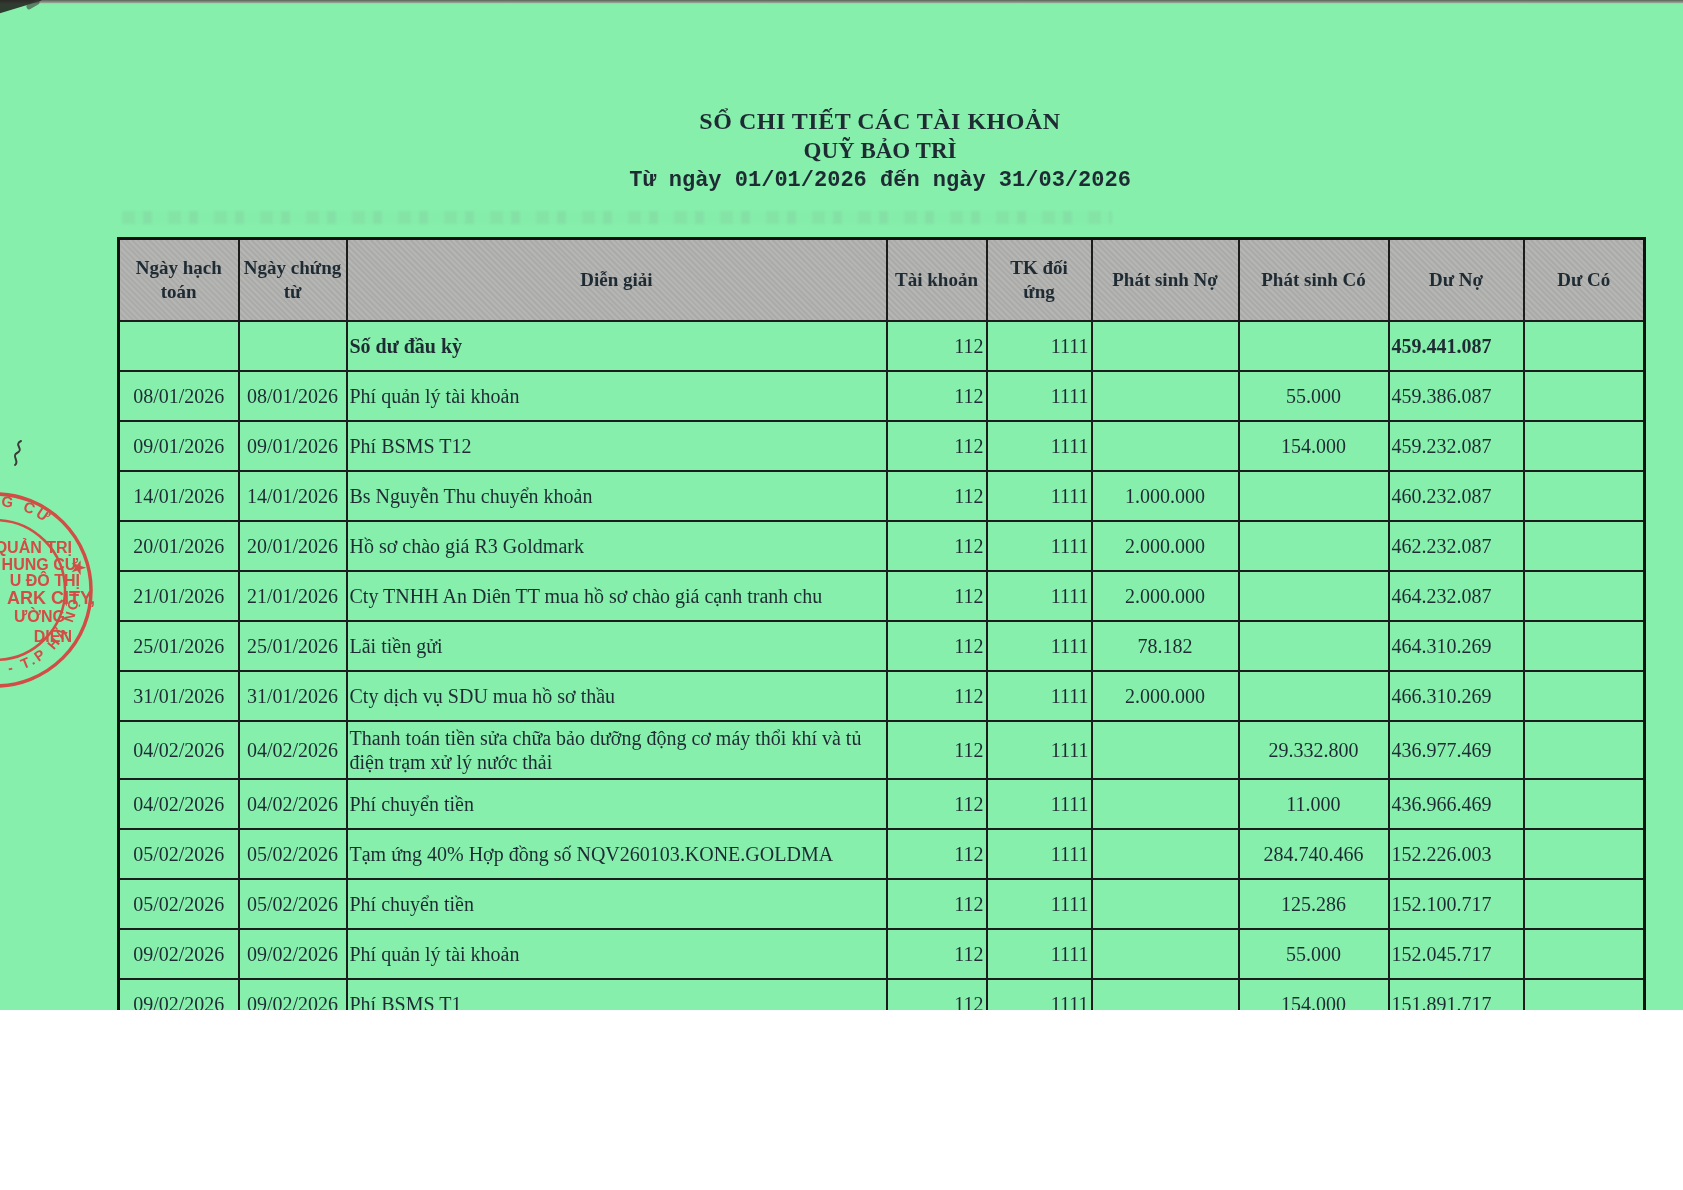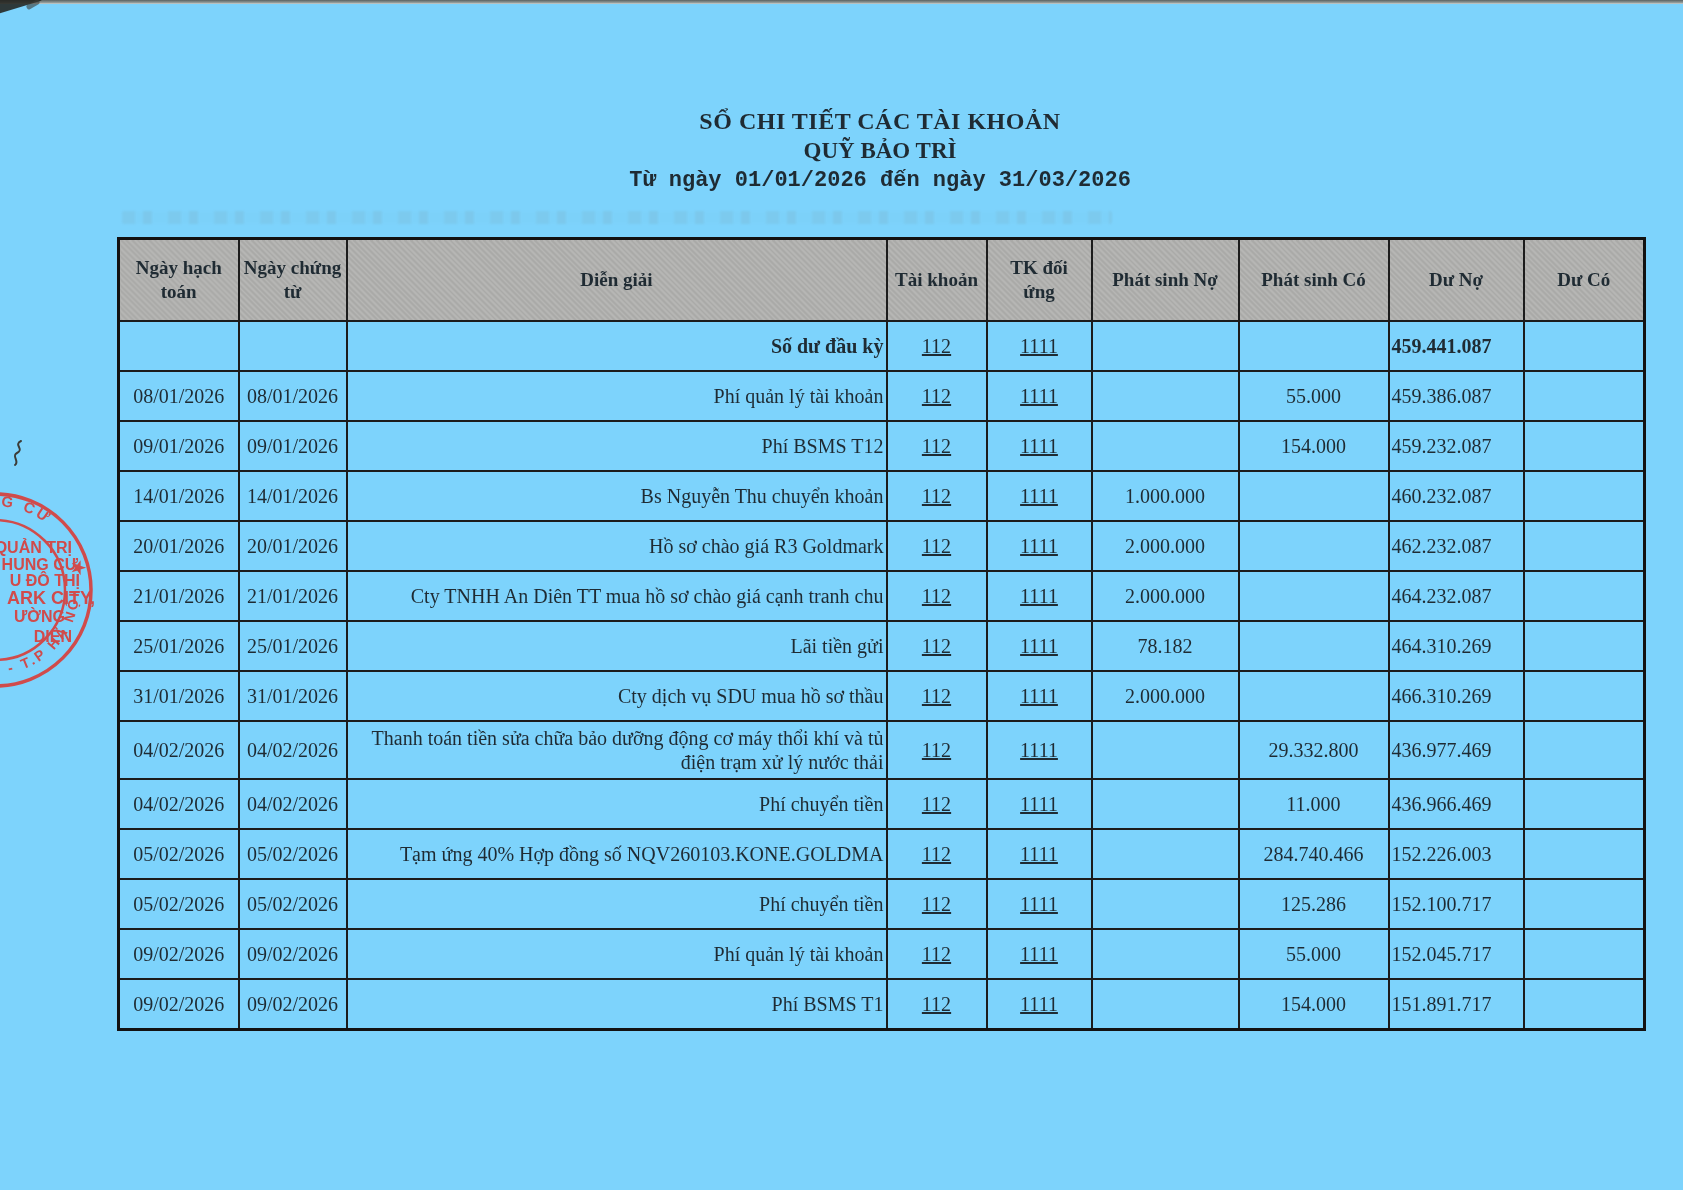--- a/index.html
+++ b/index.html
@@ -1,19 +1,19 @@
 <!DOCTYPE html>
 <html><head>
 <meta charset="utf-8">
 <style>
   html,body{margin:0;padding:0;}
   body{width:1683px;height:1190px;background:#ffffff;overflow:hidden;}
   .paper{
-    position:relative;width:1683px;height:1190px;overflow:hidden;
-    background:#7dd3fc;
+    position:relative;width:1683px;height:1010px;overflow:hidden;
+    background:#86efac;
     font-family:"Liberation Serif", serif;
     color:#1f2b33;
   }
   
   .scan-edge-top{position:absolute;left:0;top:0;width:1683px;height:4px;
     background:linear-gradient(180deg,#55554f 0%,#9a9a94 70%,#d8d8d2 100%);opacity:.9;}
   .scan-corner{position:absolute;left:-10px;top:-7px;width:52px;height:15px;background:#23231f;
     transform:rotate(-17deg);border-radius:3px;opacity:.88;}
   .scan-corner2{position:absolute;left:26px;top:2px;width:14px;height:5px;background:#3a3a35;
     transform:rotate(-30deg);border-radius:2px;opacity:.6;}
@@ -39,23 +39,23 @@
   table.ledger th{
     background:#b3b3b1;
     background-image:repeating-linear-gradient(45deg, rgba(90,90,88,.10) 0 2px, rgba(210,210,206,.10) 2px 4px);
     font-size:19px;font-weight:bold;text-align:center;height:64px;padding:0 4px;line-height:1.25;
   }
   table.ledger th:nth-child(4){padding:0 0;}
   table.ledger th:nth-child(5){padding:8px 13px;}
   table.ledger td{font-size:20px;height:48px;overflow:hidden;padding:0 2px;vertical-align:middle;}
   tr.tall td{height:56px;}
   td:nth-child(1),td:nth-child(2){text-align:center;}
-  td:nth-child(3){padding:0 2px 0 6px;line-height:1.22;text-align:right;}
+  td:nth-child(3){padding:0 2px 0 6px;line-height:1.22;}
   tr.clip td:nth-child(3){white-space:nowrap;font-family:Liberation Serif, serif;}
-  td:nth-child(4),td:nth-child(5){text-align:center;padding-left:7px;text-decoration:underline;}
+  td:nth-child(4),td:nth-child(5){text-align:right;padding-left:7px;}
   td:nth-child(6),td:nth-child(7){text-align:center;padding-right:3px;}
   td:nth-child(8){text-align:left;padding-right:12px;}
   tr.bold td:nth-child(3), tr.bold td:nth-child(8){font-weight:bold;}
   
   .stamp{position:absolute;left:-105px;top:440px;opacity:.92;}
   .stamp text{fill:#d8403d;font-family:"Liberation Sans", sans-serif;font-weight:bold;}
   .stamp .ring-text{letter-spacing:3px;}
 </style>
 </head>
 <body>

